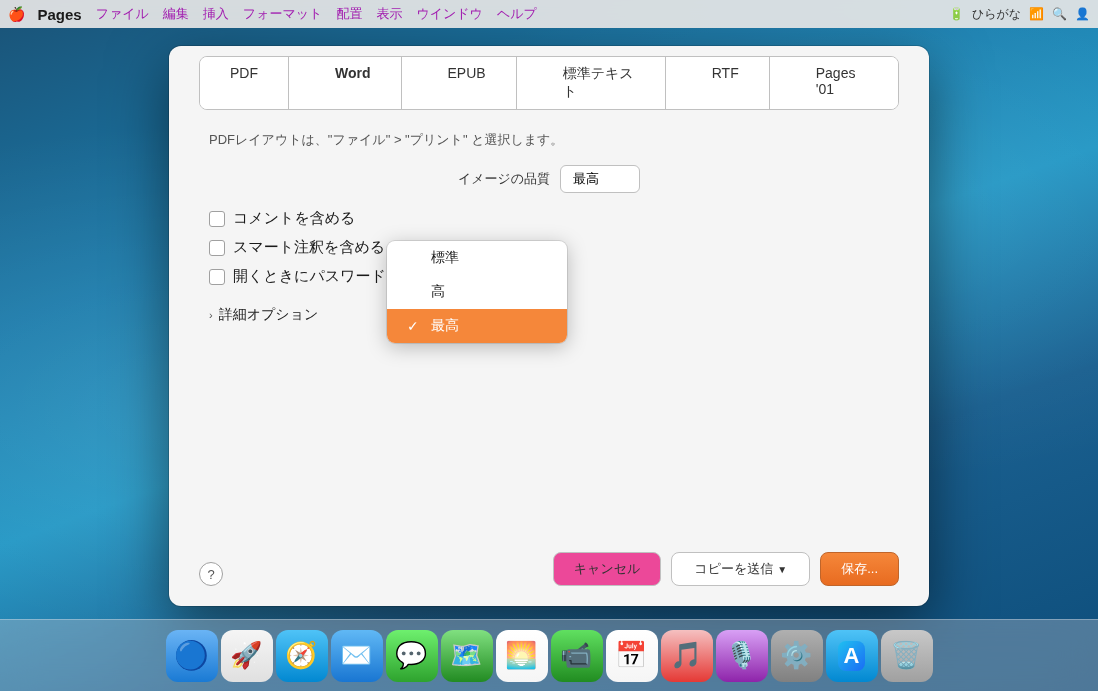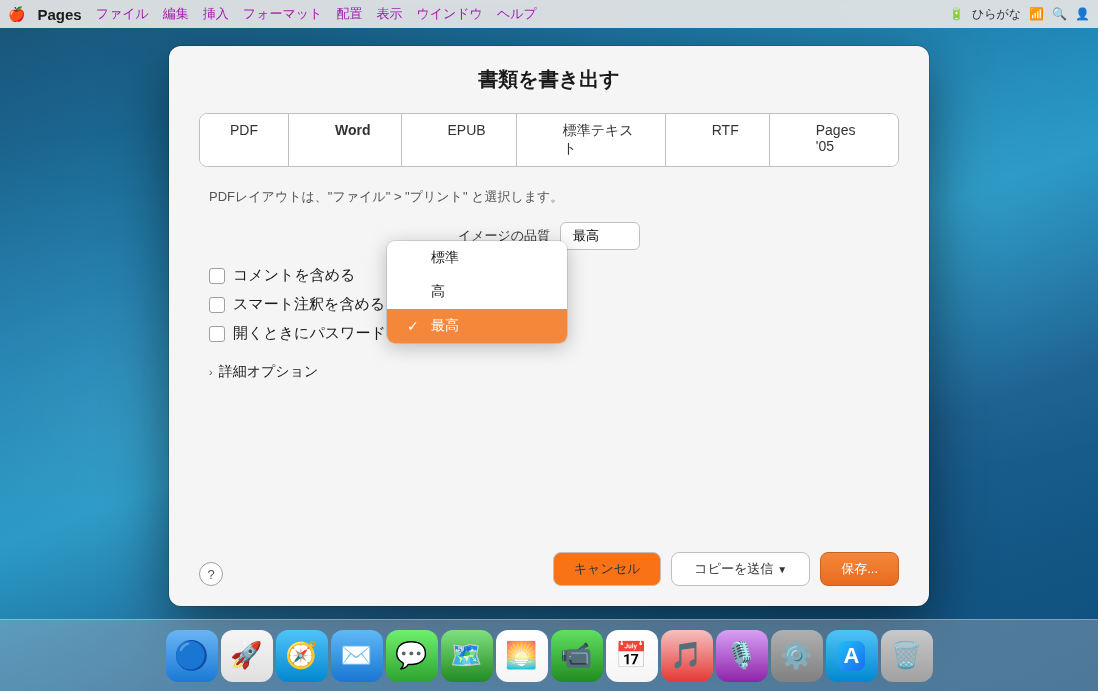--- a/index.html
+++ b/index.html
@@ -226,21 +226,21 @@
       background: white;
       display: flex;
       align-items: center;
       justify-content: center;
       font-size: 13px;
       color: #555;
       cursor: pointer;
     }
 
     .btn-cancel {
-      background: #f97316;
+      background: #ec4899;
       border: 1px solid #c0c0c0;
       border-radius: 8px;
       padding: 7px 20px;
       font-size: 13px;
       color: #333;
       cursor: pointer;
     }
 
     .btn-send {
       background: white;
@@ -386,43 +386,40 @@
       <span>ひらがな</span>
       <span>📶</span>
       <span>🔍</span>
       <span>👤</span>
     </div>
   </div>
 
   <div class="dialog-window">
     <div class="dialog">
 
-      <div class="dialog-titlebar">
-        <h2 class="dialog-title">書類を書き出す</h2>
-      </div>
 
       <div class="tabs-container">
         <div class="tabs-row">
           <div class="tab">
             <span>PDF</span>
           </div>
           <div class="tab active">
             <span>Word</span>
           </div>
           <div class="tab">
             <span>EPUB</span>
           </div>
           <div class="tab">
             <span>標準テキスト</span>
           </div>
           <div class="tab">
             <span>RTF</span>
           </div>
           <div class="tab">
-            <span>Pages '05</span>
+            <span>Pages '01</span>
           </div>
         </div>
       </div>
 
       <div class="dialog-content">
 
         <div style="margin-bottom:16px;">
           <span class="pdf-info-text">PDFレイアウトは、"ファイル" &gt; "プリント" と選択します。</span>
         </div>
 

